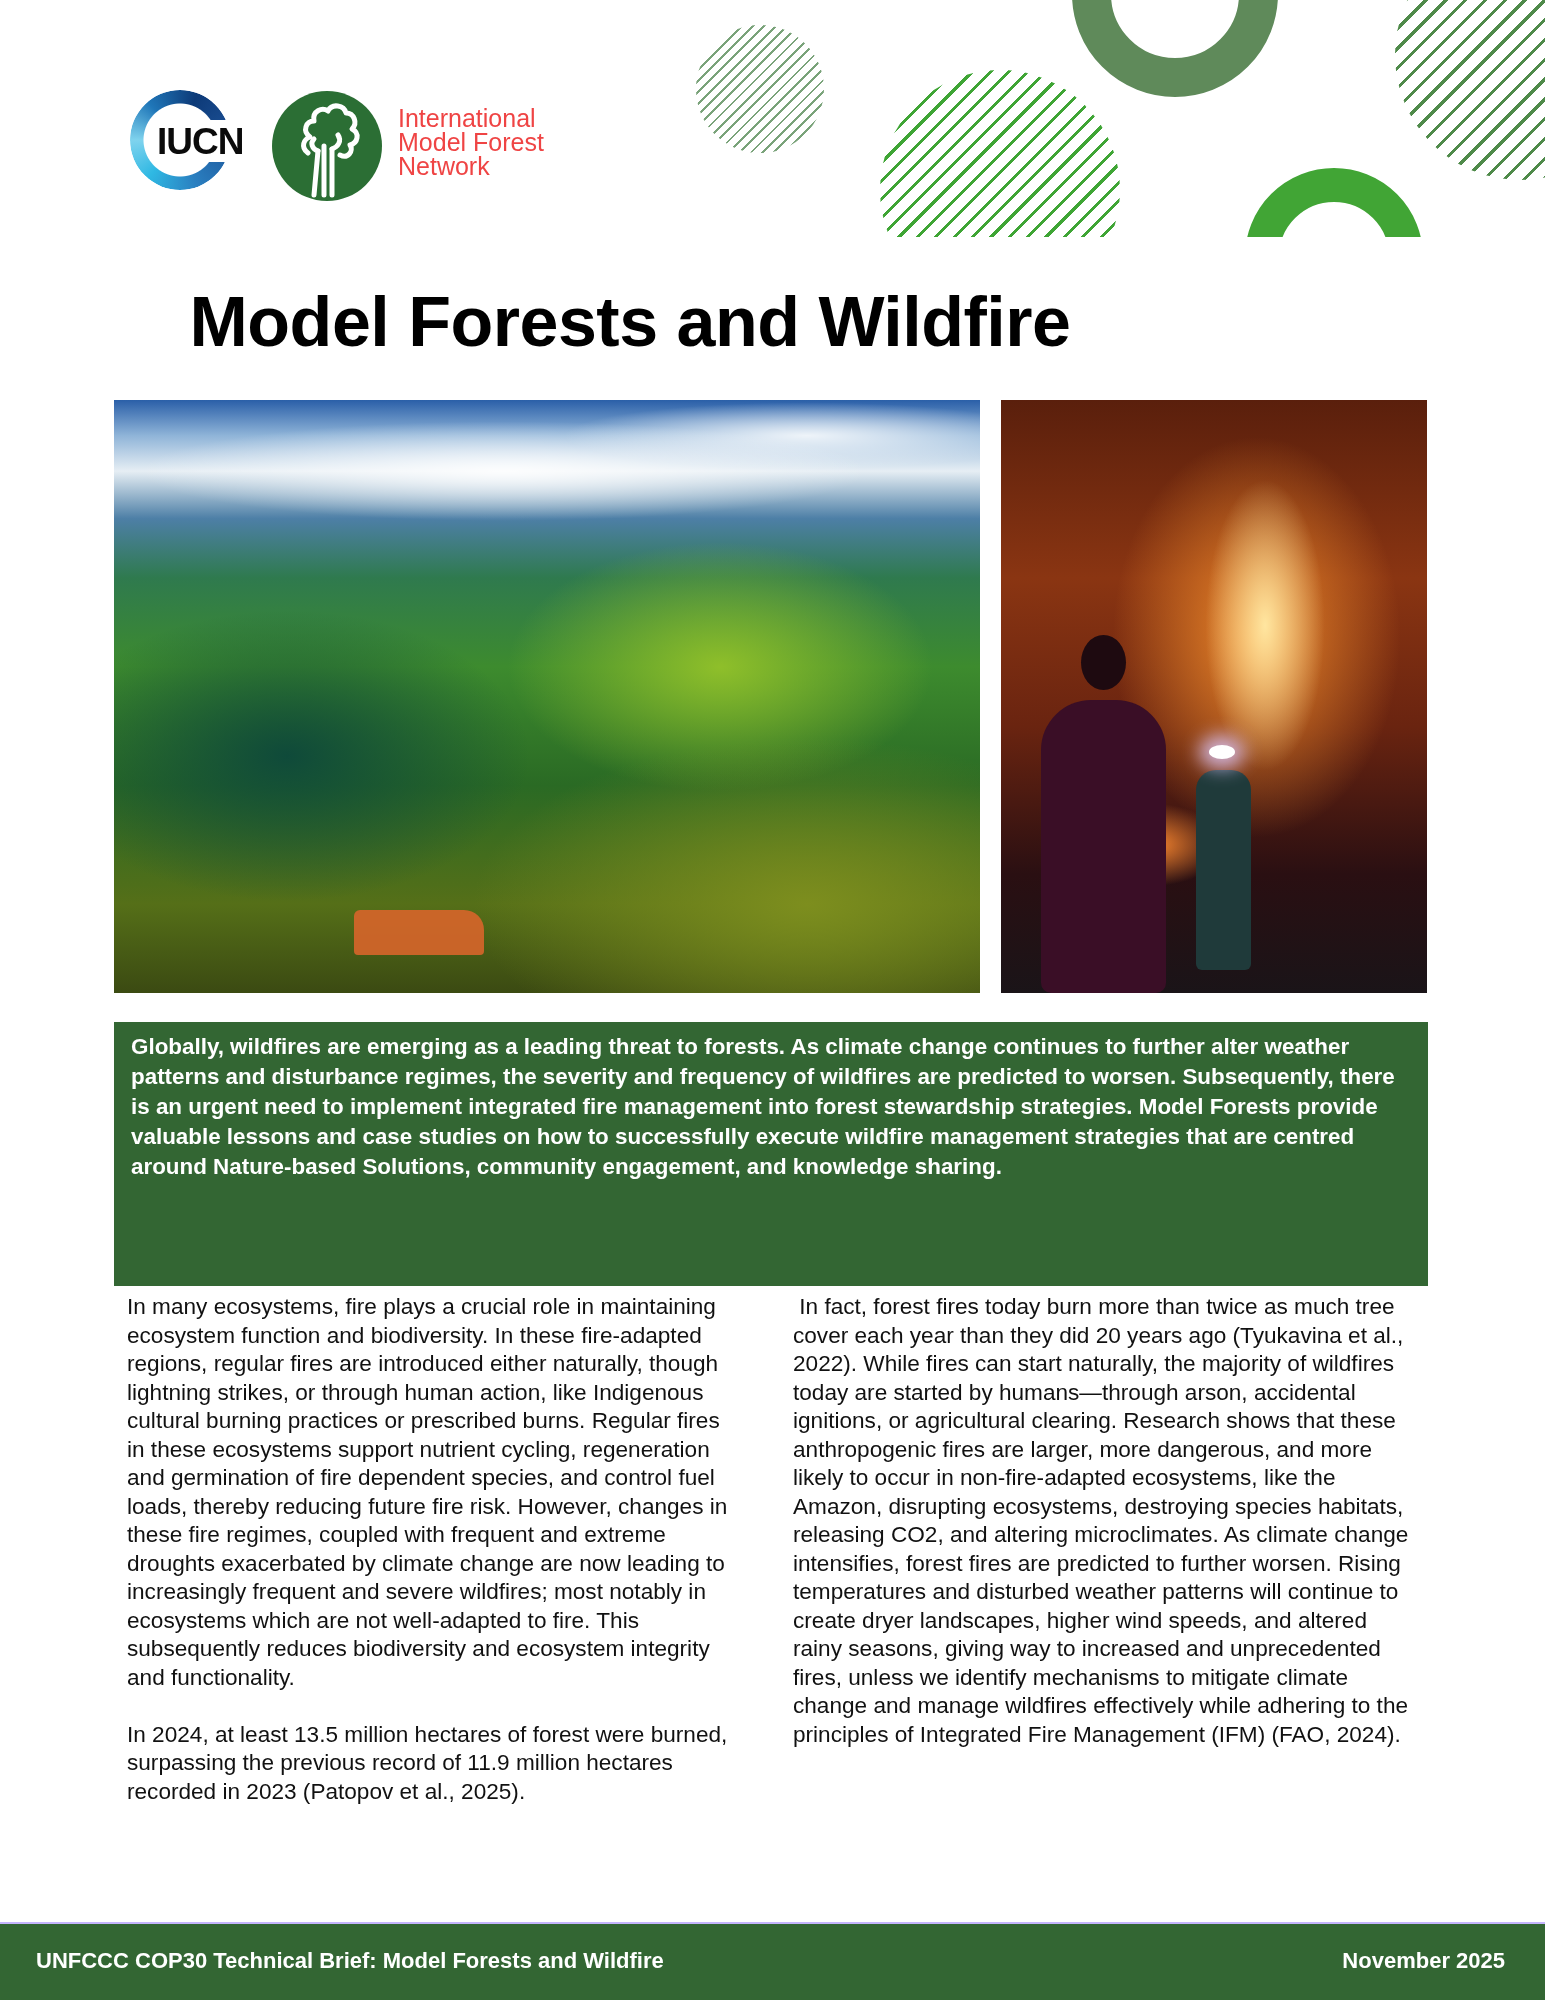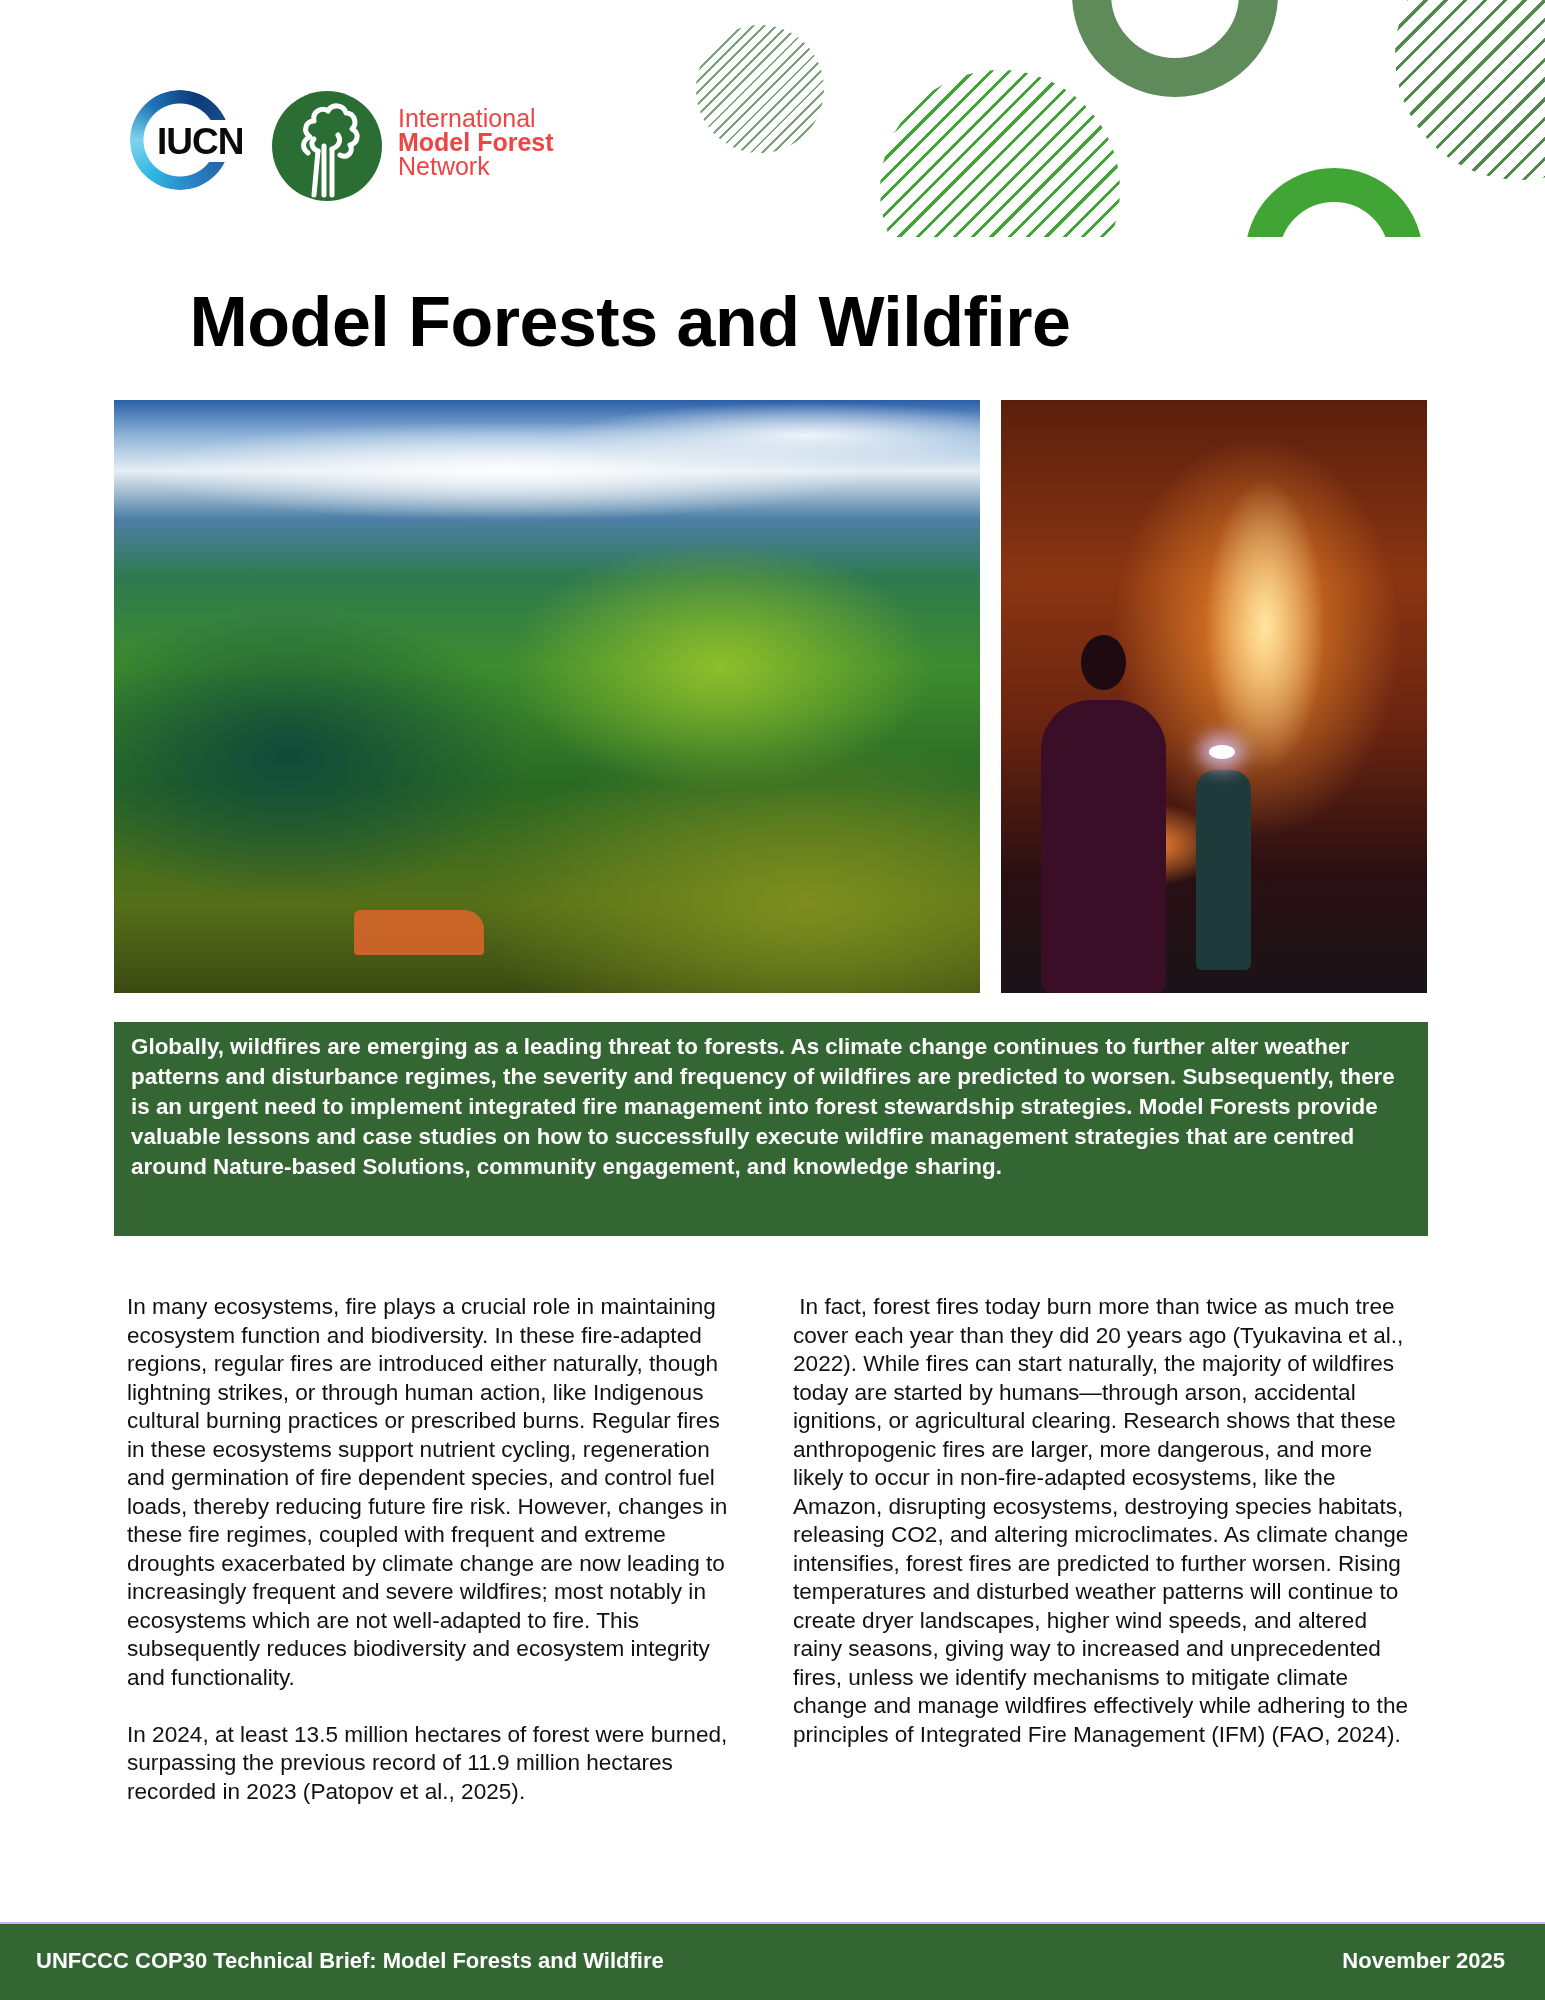--- a/index.html
+++ b/index.html
@@ -21,21 +21,21 @@
     left: 157px; top: 123px; font-size: 37px; font-weight: bold; letter-spacing: -1px;
     color: #0b0b0b; line-height: 1;
   }
   .imfn-circle {
     left: 272px; top: 91px; width: 110px; height: 110px; border-radius: 50%; background: #2b6e34;
     overflow: hidden;
   }
   .imfn-text {
     left: 398px; top: 106px; color: #ef4444; font-size: 25px; line-height: 24px;
   }
-  .imfn-text .bold { font-weight: bold; }
+  .imfn-text .bold { font-weight: normal; }
 
   
   .hatch-small {
     left: 696px; top: 25px; width: 128px; height: 128px; border-radius: 50%;
     background: repeating-linear-gradient(135deg, #7aa37a 0 2px, transparent 2px 8px);
   }
   .hatch-big-wrap { left: 880px; top: 70px; width: 240px; height: 167px; overflow: hidden; }
   .hatch-big {
     left: 0; top: 0; width: 240px; height: 240px; border-radius: 50%;
     background: repeating-linear-gradient(135deg, #3fa535 0 3px, transparent 3px 13px);
@@ -81,21 +81,21 @@
       radial-gradient(ellipse 25% 10% at 35% 75%, #ff8a30, rgba(255,120,40,0) 70%),
       linear-gradient(180deg, #5a1f0c 0%, #8a3512 30%, #6a2410 55%, #2a0f12 80%, #1a1418 100%);
   }
   .person-1 { left: 40px; top: 300px; width: 125px; height: 293px; background: #3a0e26; border-radius: 50px 50px 10px 10px; }
   .person-1-head { left: 80px; top: 235px; width: 45px; height: 55px; background: #1e0a10; border-radius: 50%; }
   .person-2 { left: 195px; top: 370px; width: 55px; height: 200px; background: #1f3a3a; border-radius: 20px 20px 6px 6px; }
   .headlamp { left: 208px; top: 345px; width: 26px; height: 14px; background: #fff; border-radius: 50%; box-shadow: 0 0 18px 10px rgba(220,200,255,0.8); }
 
   
   .summary {
-    left: 114px; top: 1022px; width: 1314px; height: 214px; background: #336633; box-sizing: border-box;
+    left: 114px; top: 1022px; width: 1314px; height: 264px; background: #336633; box-sizing: border-box;
     padding: 10px 17px 0 17px; color: #fff; font-weight: bold; font-size: 22.4px; line-height: 30px;
   }
 
   
   .col-left { left: 115px; top: 1281px; width: 640px; }
   .col-right { left: 781px; top: 1281px; width: 650px; }
   .heading { font-size: 33px; font-weight: bold; line-height: 40px; margin: 0 0 12px 0; color: #000; }
   .para { font-size: 22.6px; line-height: 28.5px; margin: 12px; color: #111; white-space: pre-line; }
   .para + .para { margin-top: 28.5px; }
 

